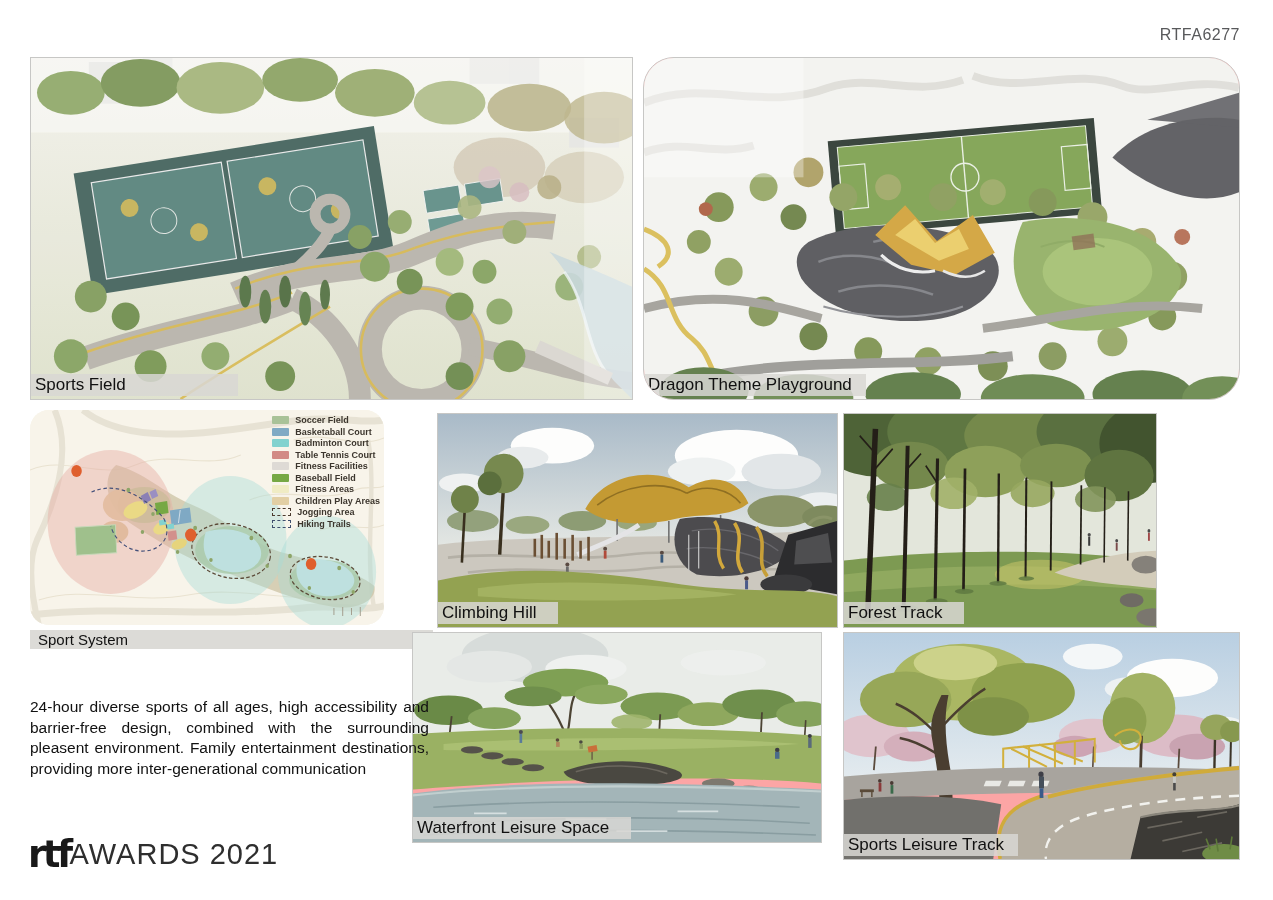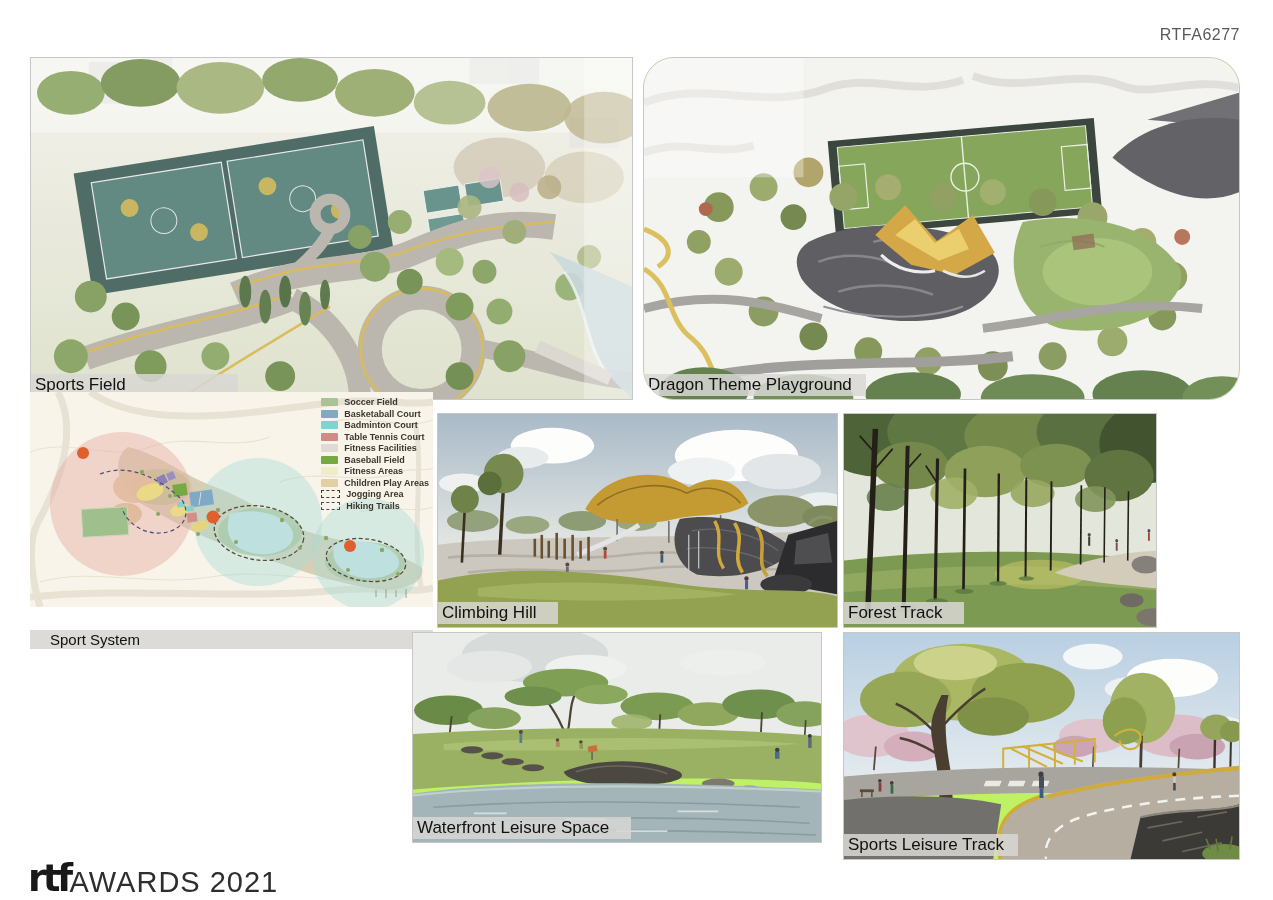--- a/index.html
+++ b/index.html
@@ -1,35 +1,35 @@
 <!DOCTYPE html>
 <html><head>
 <meta charset="utf-8">
 <style>
   html,body{margin:0;padding:0;background:#ffffff;}
   body{width:1273px;height:900px;position:relative;font-family:"Liberation Sans",sans-serif;overflow:hidden;}
   .board{position:absolute;inset:0;}
   .page-code{position:absolute;top:26px;right:33px;font-size:16px;color:#58595b;letter-spacing:.5px;}
-  .panel{position:absolute;border:1px solid #c7c7c5;box-sizing:border-box;overflow:hidden;background:#bef264;}
+  .panel{position:absolute;border:1px solid #c7c7c5;box-sizing:border-box;overflow:hidden;background:#fca5a5;}
   .panel svg{position:absolute;inset:0;width:100%;height:100%;display:block;}
   .photo-label{position:absolute;left:0;bottom:3px;background:rgba(216,215,211,.85);color:#111;
     font-size:17px;line-height:21px;padding:0 14px 1px 4px;white-space:nowrap;}
   .pl-wide{padding-right:112px;}
   .pl-med{padding-right:22px;}
   .map-panel{border:none;background:#f8f4ea;}
   .map-legend{position:absolute;top:5px;right:4px;display:flex;flex-direction:column;gap:1px;}
   .legend-row{display:flex;align-items:center;height:10.5px;}
   .legend-swatch{width:17px;height:8px;flex:0 0 17px;border-radius:1px;}
   .legend-swatch.dashed{height:6px;background:transparent !important;border:1.6px dashed #4a3a2e;border-radius:0;}
   .legend-label{margin-left:6px;font-size:9px;font-weight:bold;color:#3c362e;white-space:nowrap;}
   .section-bar{position:absolute;left:30px;top:630px;width:403px;height:19px;background:#dcdbd7;
-    color:#111;font-size:15px;line-height:19px;padding-left:20px;box-sizing:border-box;}
+    color:#111;font-size:15px;line-height:19px;padding-left:8px;box-sizing:border-box;}
   .description{position:absolute;left:30px;top:697px;width:399px;font-size:15.5px;line-height:20.6px;
     color:#111;text-align:justify;}
-  .footer-logo{position:absolute;left:28px;top:860px;display:flex;align-items:flex-end;}
+  .footer-logo{position:absolute;left:28px;top:836px;display:flex;align-items:center;}
   .logo-mark{font-family:"DejaVu Sans",sans-serif;font-weight:900;font-size:37px;letter-spacing:-3.5px;
     color:#191919;line-height:1;}
   .logo-text{font-size:29px;font-weight:400;letter-spacing:1px;color:#2e2e2e;line-height:1;}
 </style>
 </head>
 <body>
 
 <div class="board">
 
   <div class="page-code">RTFA6277</div>
@@ -214,21 +214,21 @@
           <ellipse cx="390" cy="342" rx="52" ry="24" fill="#68854c"></ellipse>
         <ellipse cx="500" cy="338" rx="50" ry="24" fill="#5c7a44"></ellipse>
           <ellipse cx="580" cy="342" rx="40" ry="22" fill="#6b8a4e"></ellipse>
       </g>
       <rect width="160" height="120" fill="#ffffff" opacity=".35"></rect>
       <rect width="597" height="343" fill="#ffffff" opacity=".06"></rect>
     </svg>
     <div class="photo-label">Dragon Theme Playground</div>
   </div>
 
-  <div class="panel map-panel" style="left:30px;top:392px;width:403px;height:215px;">
+  <div class="panel map-panel" style="left:30px;top:410px;width:354px;height:215px;border-radius:19px;">
     <svg viewBox="0 0 403 215" preserveAspectRatio="none">
       <rect width="403" height="215" fill="#f8f4ea"></rect>
       <g fill="none" stroke="#e9e2d0" stroke-width="1.1">
         <path d="M0,60 C40,45 80,70 120,55 C160,40 200,60 240,45"></path>
         <path d="M250,90 C290,75 330,95 370,80 C385,75 395,80 403,76"></path>
         <path d="M10,190 C60,175 120,195 180,185 C240,175 300,195 360,185"></path>
         <path d="M300,30 C340,20 370,40 403,28"></path>
         <path d="M330,120 C360,112 385,122 403,115"></path>
       </g>
       <g fill="none" stroke="#e7e2d4" stroke-width="7">
@@ -647,19 +647,20 @@
         <circle cx="48" cy="140" r="1.8" fill="#4a3a34"></circle>
           <rect x="46.8" y="142" width="2.8" height="8" fill="#3a6a4a"></rect>
         <rect x="16" y="146" width="14" height="2.6" fill="#5a4a38"></rect>
           <line x1="18" y1="148" x2="18" y2="153" stroke="#5a4a38" stroke-width="1.4"></line>
           <line x1="28" y1="148" x2="28" y2="153" stroke="#5a4a38" stroke-width="1.4"></line>
       </g>
     </svg>
     <div class="photo-label">Sports Leisure Track</div>
   </div>
 
+  <div class="description">24-hour diverse sports of all ages, high accessibility and barrier-free design, combined with the surrounding pleasent environment. Family entertainment destinations, providing more inter-generational communication</div>
 
   <div class="footer-logo">
     <span class="logo-mark">rtf</span>
     <span class="logo-text">AWARDS 2021</span>
   </div>
 
 </div>
 
 </body></html>

